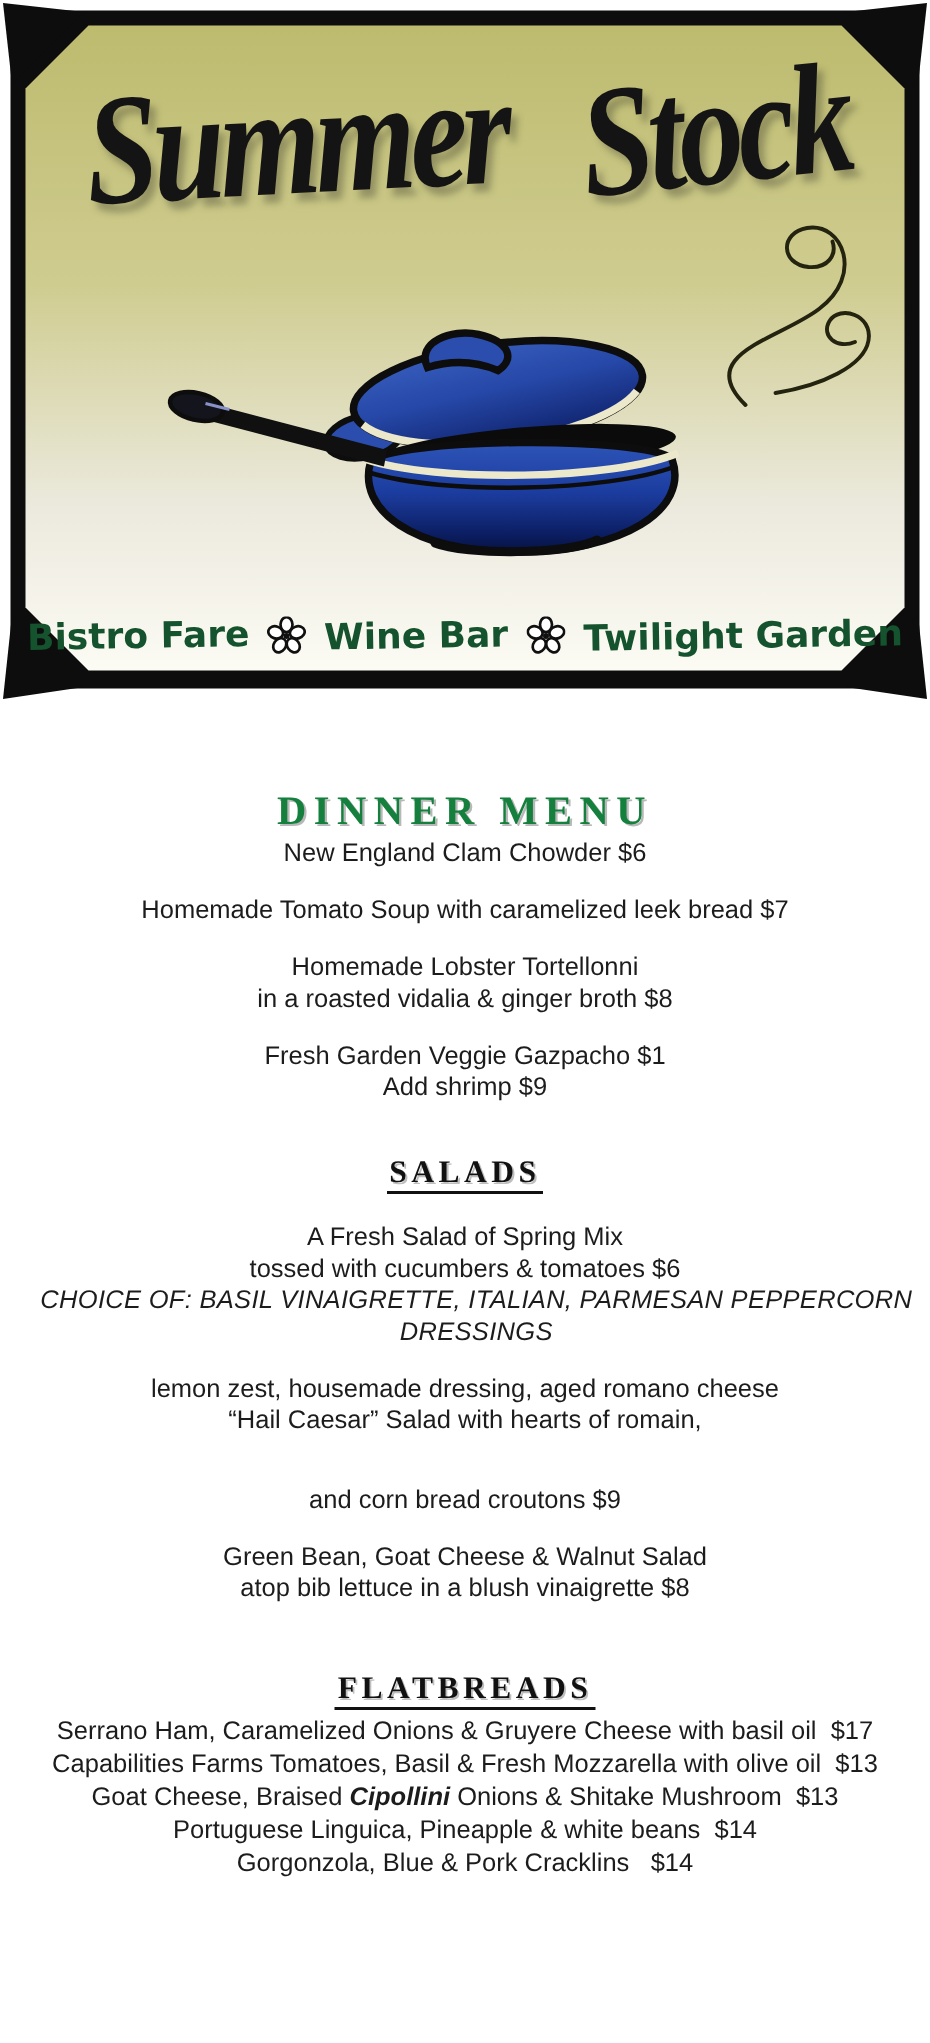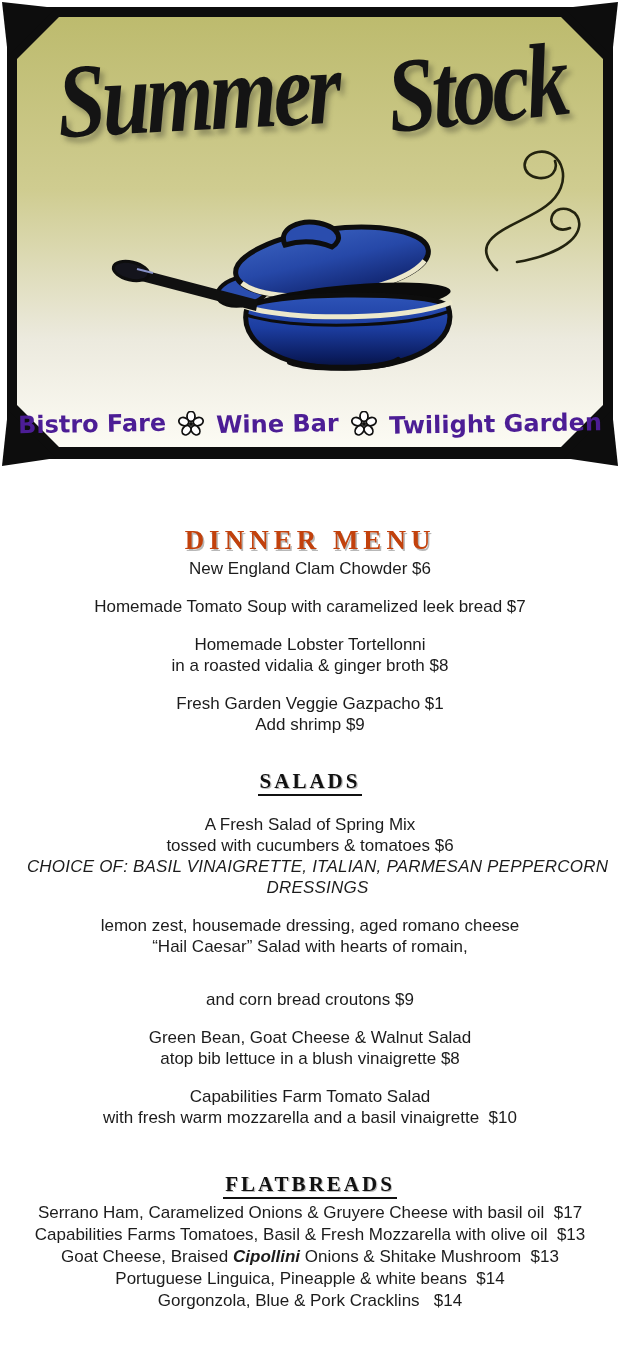--- a/index.html
+++ b/index.html
@@ -11,28 +11,28 @@
   .logo-svg{position:absolute;left:0;top:0;}
   .logo-title{position:absolute;top:40px;left:0;right:0;text-align:center;
               font-family:"Liberation Serif",serif;font-style:italic;font-weight:700;
               font-size:94px;color:#141414;letter-spacing:-4px;white-space:nowrap;
               text-shadow:4px 5px 5px rgba(70,70,50,0.40);}
   .logo-title .w{display:inline-block;transform:rotate(-3deg) scale(.92,1.12);}
   .logo-title .w-stock{margin-left:30px;transform:rotate(-6deg) scale(.92,1.12) translateY(-6px);}
   .logo-tagline{position:absolute;left:26px;right:26px;bottom:26px;height:44px;
                 display:flex;justify-content:center;align-items:center;gap:12px;
                 font-family:"DejaVu Sans",sans-serif;font-weight:700;font-size:24px;
-                color:#4c1d95;white-space:nowrap;}
+                color:#14532d;white-space:nowrap;}
   .logo-tagline .seg{display:inline-block;transform:rotate(-1deg);}
   .flower{flex:0 0 auto;}
 
   
   .menu{padding-top:53px;text-align:center;}
   .menu-title{margin:0 0 2px;font-family:"Liberation Serif",serif;font-weight:700;
-              font-size:27px;letter-spacing:5px;color:#c2410c;
+              font-size:27px;letter-spacing:5px;color:#15803d;
               text-shadow:1.5px 1.5px 0 rgba(125,125,125,0.55);}
   .sec{margin:0;}
   .sec-head{margin:0 0 16px;font-family:"Liberation Serif",serif;font-weight:700;
             font-size:21px;letter-spacing:3px;color:#111;
             text-shadow:1.2px 1.2px 0 rgba(125,125,125,0.5);}
   .sec-head .u{border-bottom:2px solid #111;padding:0 2px 1px;}
   .sec-salads{margin-top:34px;}
   .sec-salads .sec-head{margin-bottom:20px;}
   .sec-flatbreads{margin-top:44px;}
   .sec-flatbreads .sec-head{margin-bottom:5px;}
@@ -171,24 +171,20 @@
           <span class="line">lemon zest, housemade dressing, aged romano cheese</span>
           <span class="line">“Hail Caesar” Salad with hearts of romain,</span>
         </p>
       <p class="item extra-gap">
           <span class="line">and corn bread croutons $9</span>
         </p>
       <p class="item">
           <span class="line">Green Bean, Goat Cheese &amp; Walnut Salad</span>
           <span class="line">atop bib lettuce in a blush vinaigrette $8</span>
         </p>
-      <p class="item">
-          <span class="line">Capabilities Farm Tomato Salad</span>
-          <span class="line">with fresh warm mozzarella and a basil vinaigrette  $10</span>
-        </p>
     </section>
 
     <section class="sec sec-flatbreads fb">
       <h2 class="sec-head"><span class="u">FLATBREADS</span></h2>
       <p class="item">
           <span class="line">Serrano Ham, Caramelized Onions &amp; Gruyere Cheese with basil oil  $17</span>
         </p>
       <p class="item">
           <span class="line">Capabilities Farms Tomatoes, Basil &amp; Fresh Mozzarella with olive oil  $13</span>
         </p>

